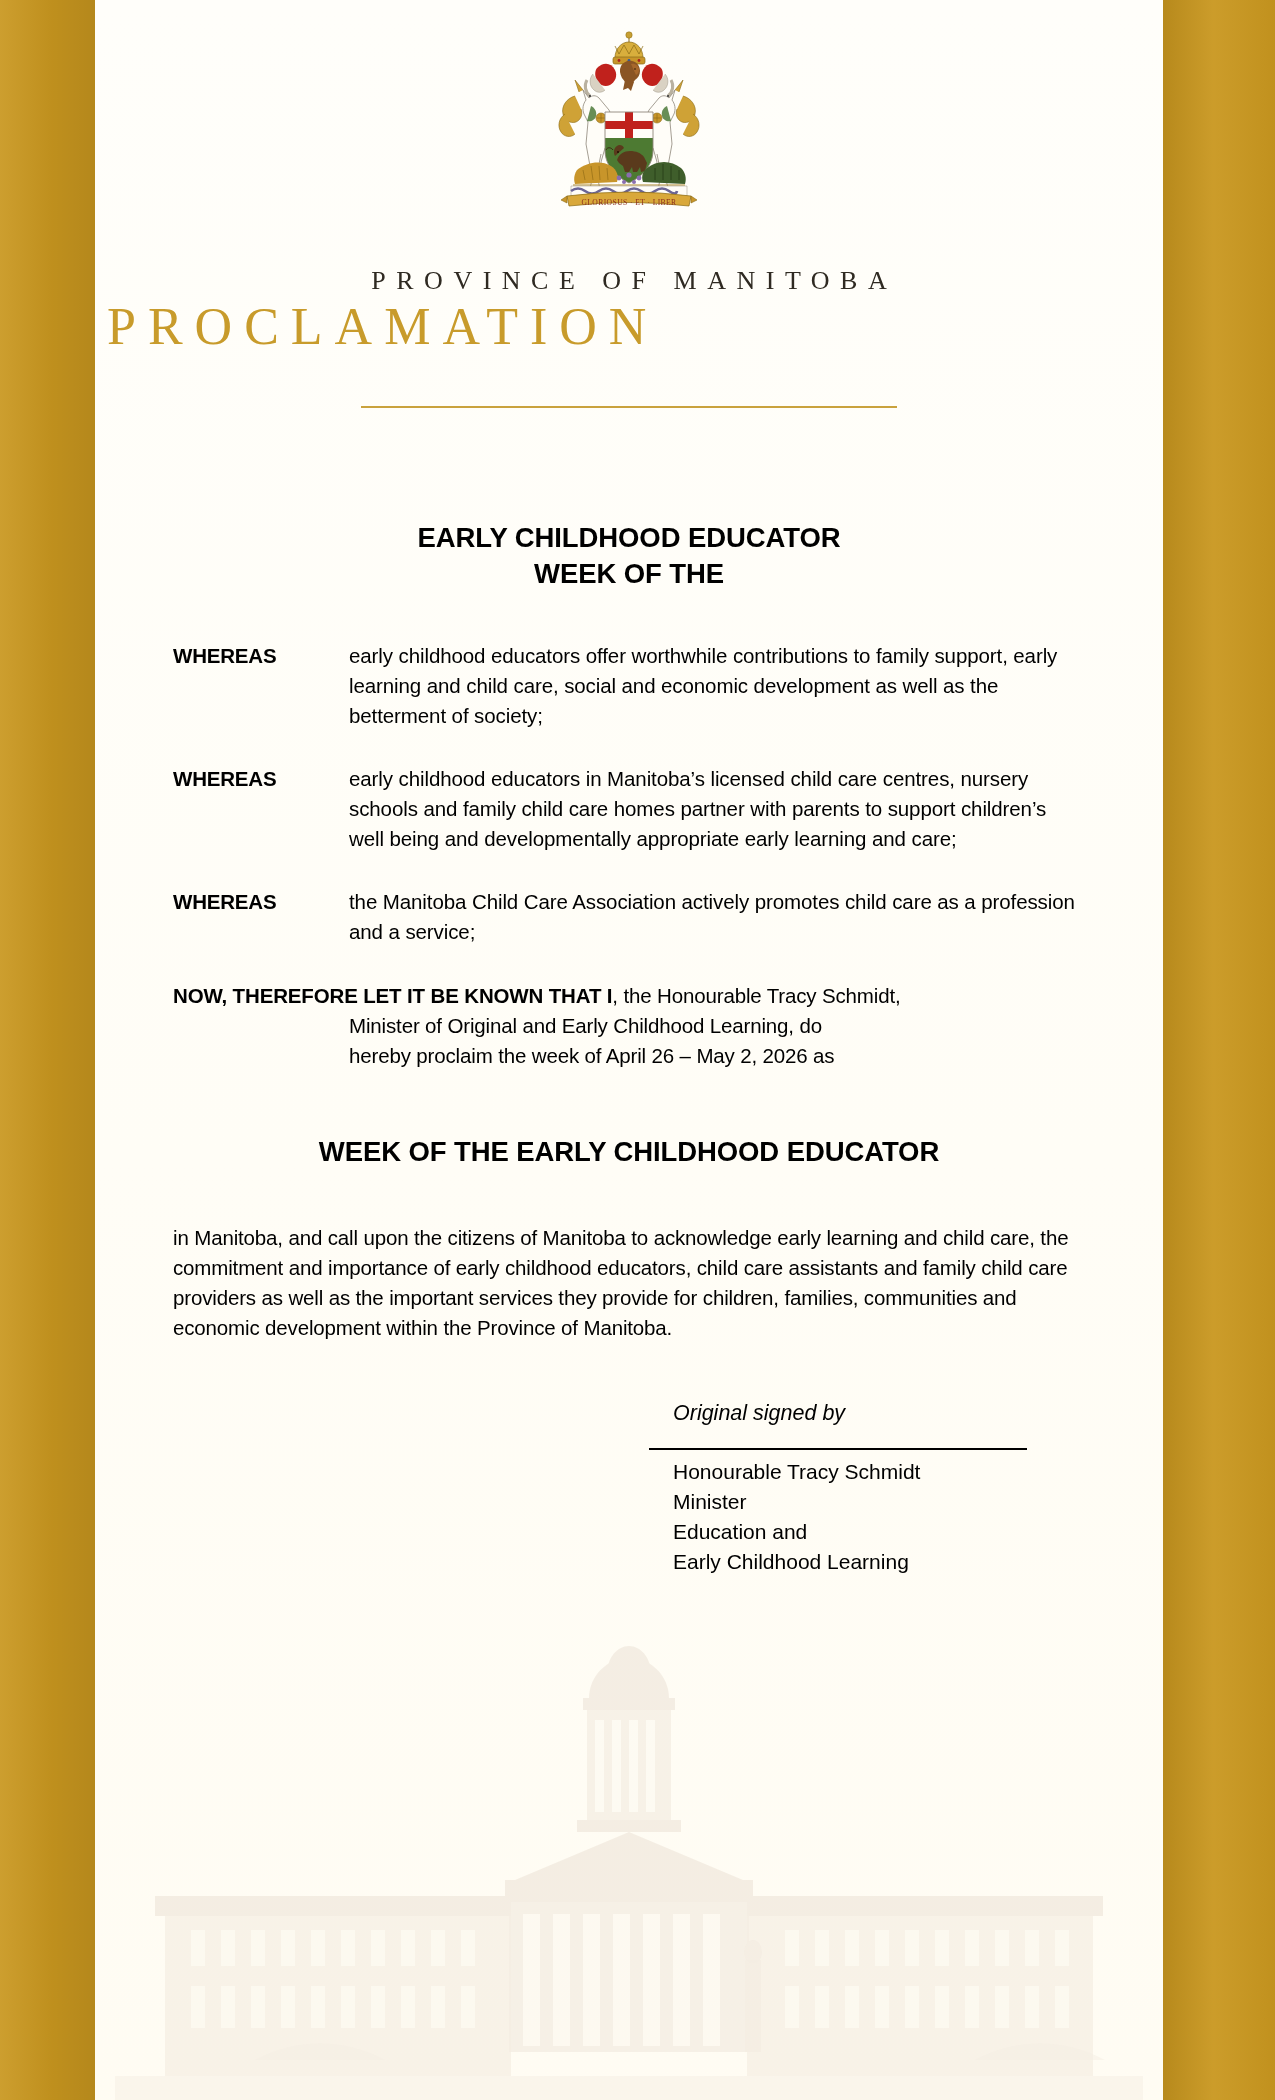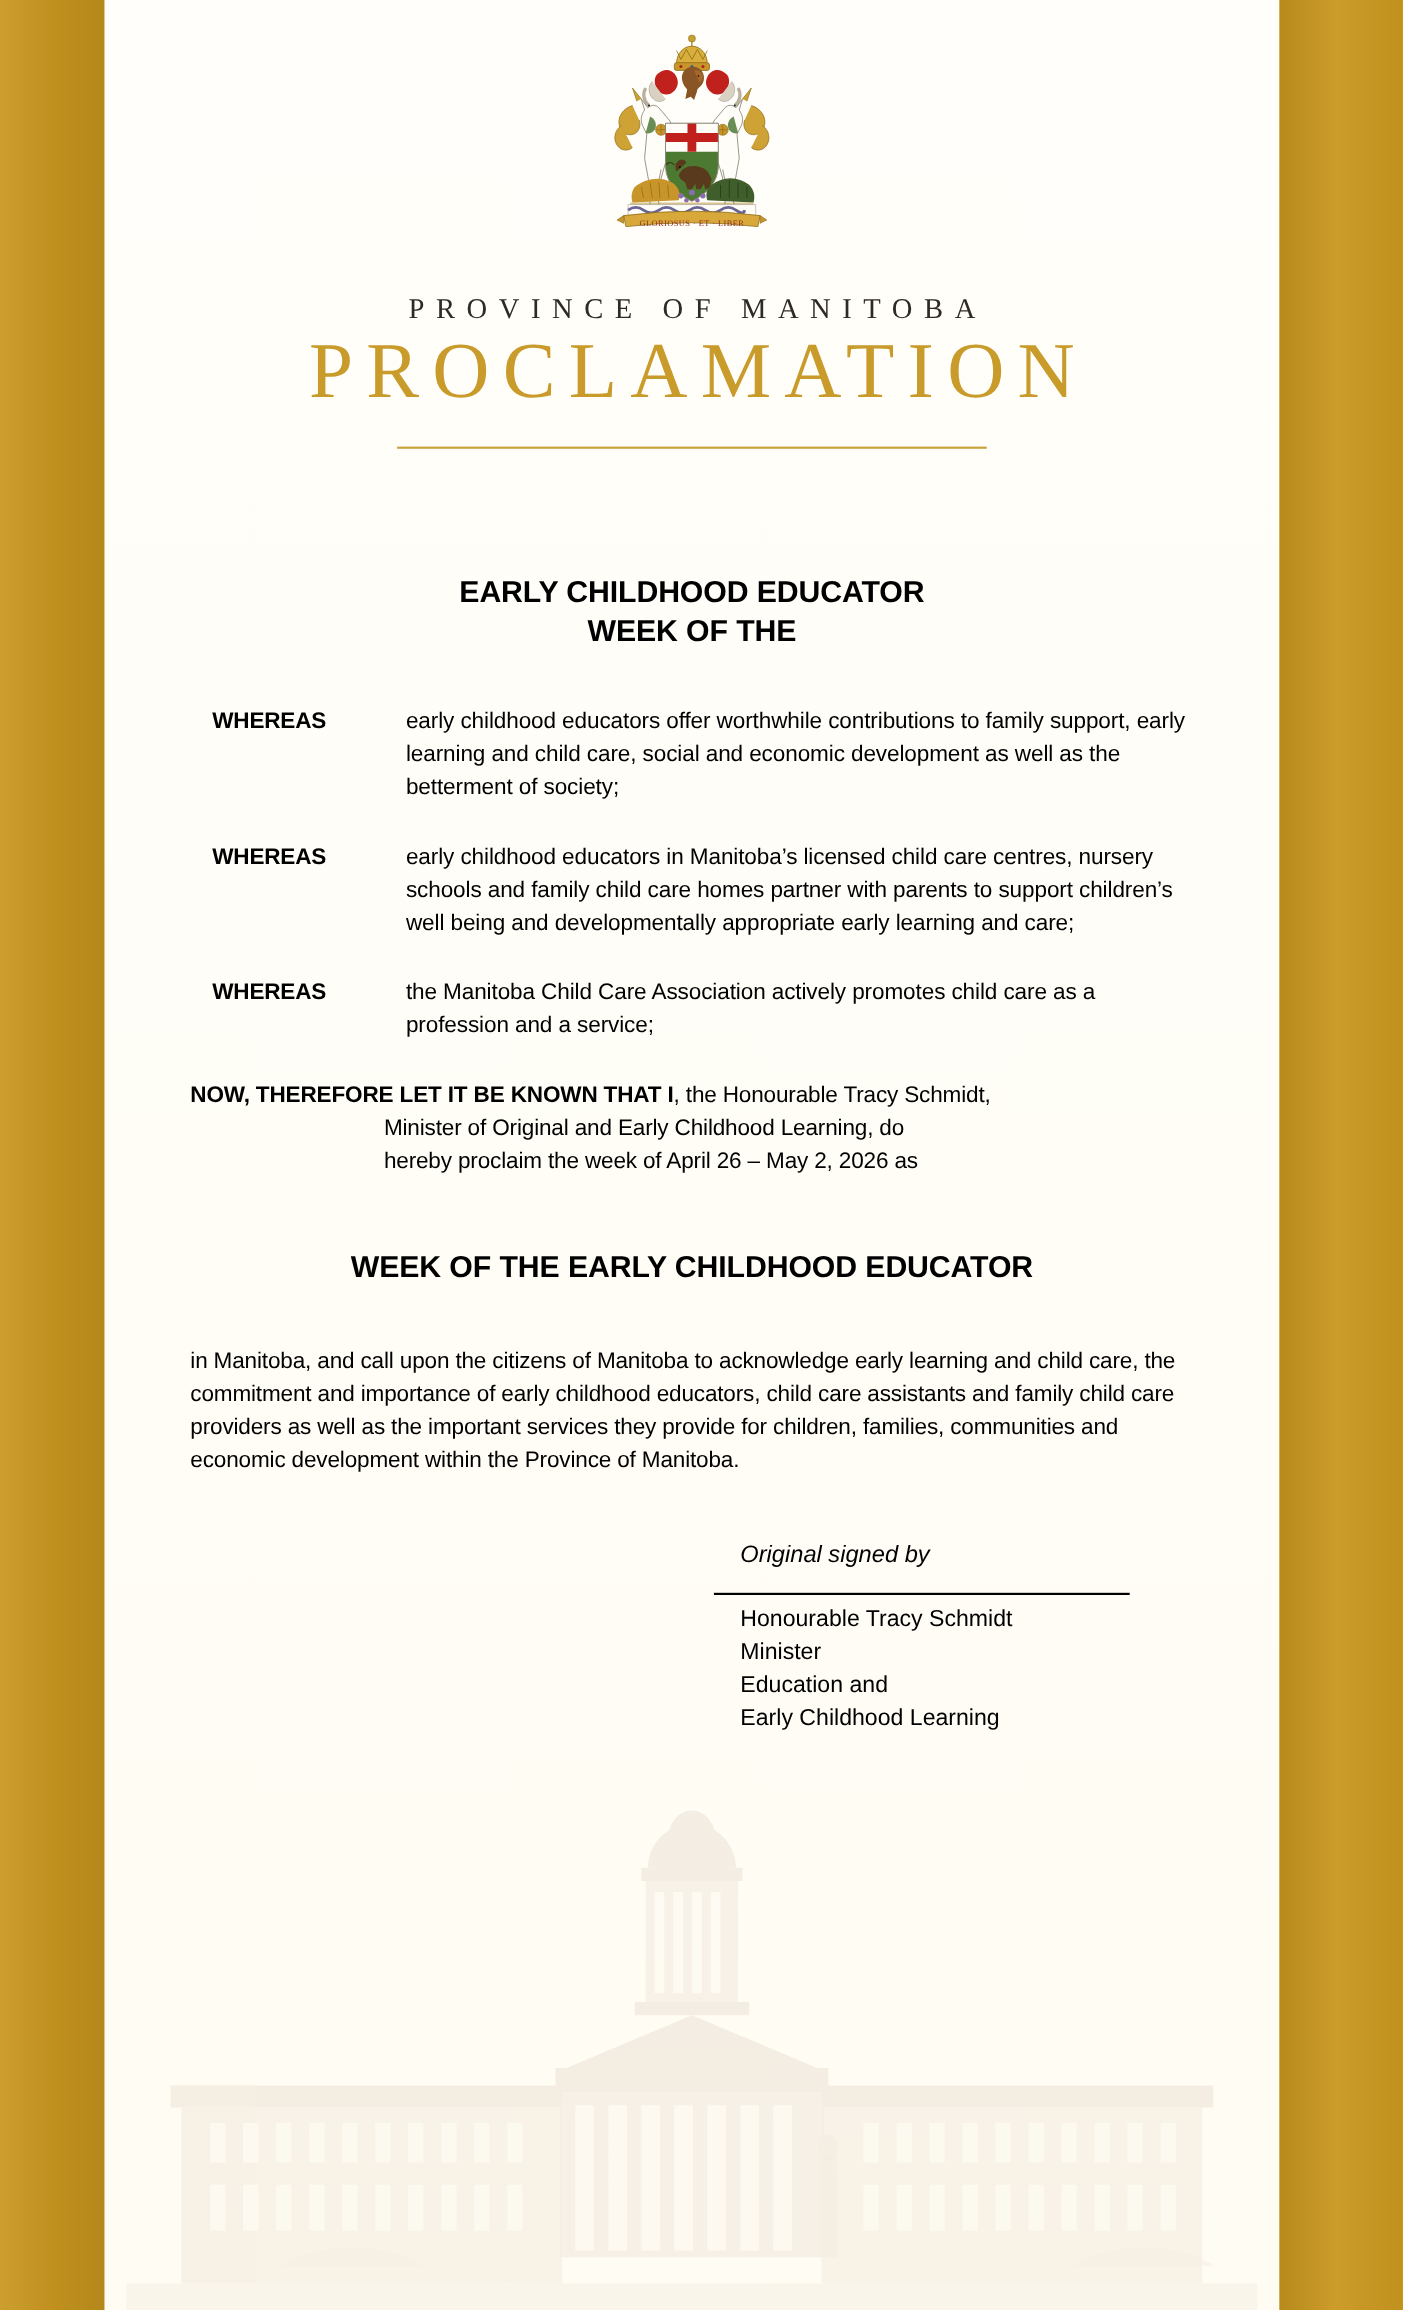--- a/index.html
+++ b/index.html
@@ -70,23 +70,22 @@
     text-align: center;
     font-family: "Liberation Serif", serif;
     font-size: 26px;
     letter-spacing: 10.5px;
     color: #2f2a22;
     text-indent: 10.5px;
   }
   .proclamation {
     position: absolute;
     top: 300px; left: 0; right: 0;
-    text-align: center;
     font-family: "Liberation Serif", serif;
-    font-size: 72px;
+    font-size: 52px;
     letter-spacing: 12px;
     text-indent: 12px;
     color: #c89b2b;
     line-height: 1.05;
   }
   .rule-gold {
     position: absolute;
     top: 406px;
     left: 50%;
     transform: translateX(-50%);
@@ -105,21 +104,21 @@
   }
 
   .title-block {
     text-align: center;
     font-size: 27.5px;
     font-weight: bold;
     line-height: 1.32;
     letter-spacing: -0.1px;
   }
 
-  .whereas-list { margin-top: 48px; margin-left: 20px; }
+  .whereas-list { margin-top: 48px; }
 
   .whereas-row {
     display: flex;
     align-items: flex-start;
     margin-bottom: 33px;
   }
   .whereas-label {
     flex: 0 0 176px;
     font-size: 20.5px;
     font-weight: bold;

